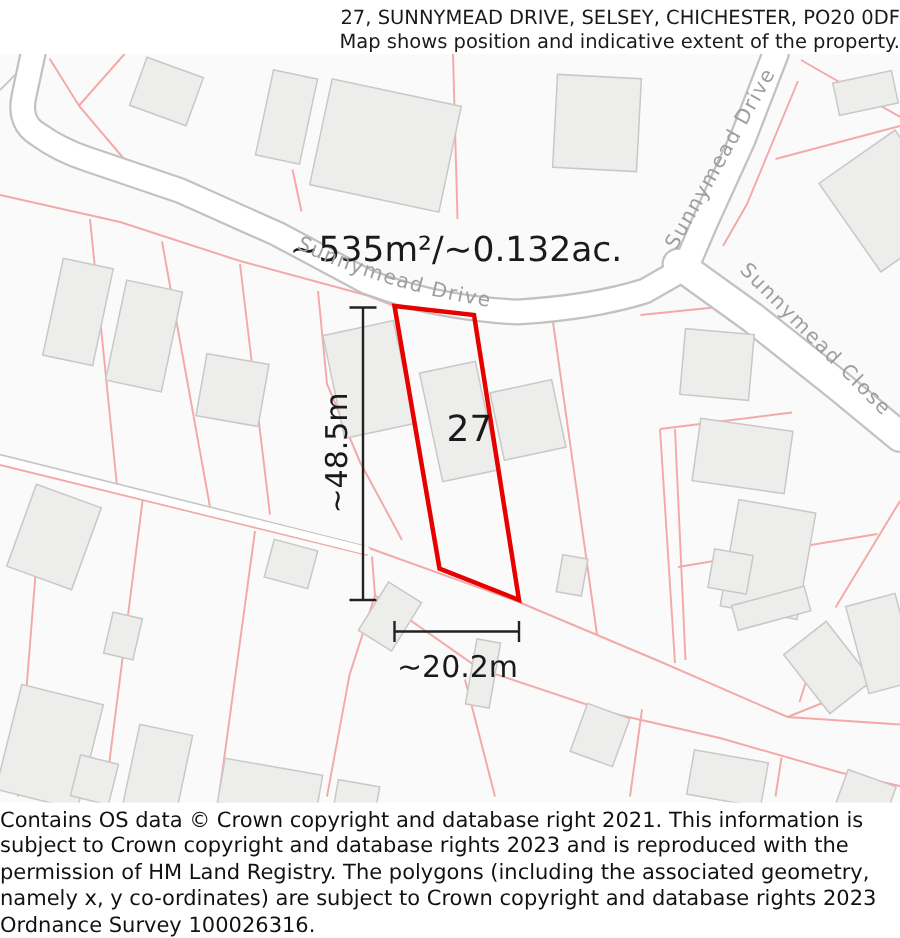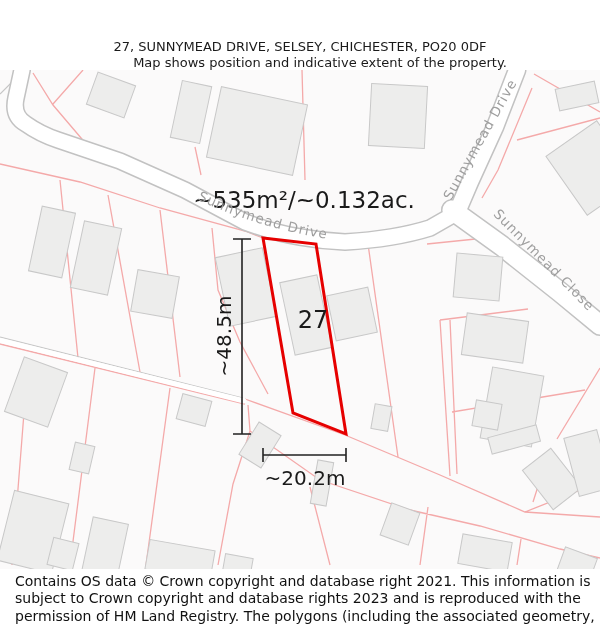--- a/index.html
+++ b/index.html
@@ -1,30 +1,30 @@
 <!DOCTYPE html>
 <html><head>
 <meta charset="utf-8">
 <style>
   html,body{margin:0;padding:0;background:#ffffff;}
   body{width:600px;height:625px;overflow:hidden;
        font-family:"DejaVu Sans","Liberation Sans",sans-serif;color:#1a1a1a;}
-  .header{width:600px;text-align:center;padding-top:5px;margin-top:34px;}
+  .header{width:600px;text-align:right;padding-top:5px;}
   .header .title{font-size:13px;line-height:16px;}
   .header .subtitle{font-size:13px;line-height:15px;padding-left:40px;}
   .map-wrap{position:relative;width:504px;height:499px;}
   svg{display:block;}
   .bldg rect{fill:#ededec;stroke:#c8c8c8;stroke-width:1;}
   .casing{fill:none;stroke:#c2c2c2;stroke-linecap:round;stroke-linejoin:round;}
   .roadfill{fill:none;stroke:#ffffff;stroke-linecap:round;stroke-linejoin:round;}
   .grayline{fill:none;stroke:#c6c6c6;stroke-width:1.2;}
   .maptext{fill:#1a1a1a;}
   .streettext{fill:#9e9e9e;letter-spacing:1px;font-size:13.5px;}
   .dim{stroke:#222222;stroke-width:1.6;fill:none;}
-  .footer{font-size:14px;line-height:17.4px;color:#111;padding:4px 4px 0 15px;}
+  .footer{font-size:14px;line-height:17.4px;color:#111;padding:4px 4px 0 0;}
 </style>
 </head>
 <body>
 
 <div class="header">
   <div class="title">27, SUNNYMEAD DRIVE, SELSEY, CHICHESTER, PO20 0DF</div>
   <div class="subtitle">Map shows position and indicative extent of the property.</div>
 </div>
 
 <div class="map-wrap">

